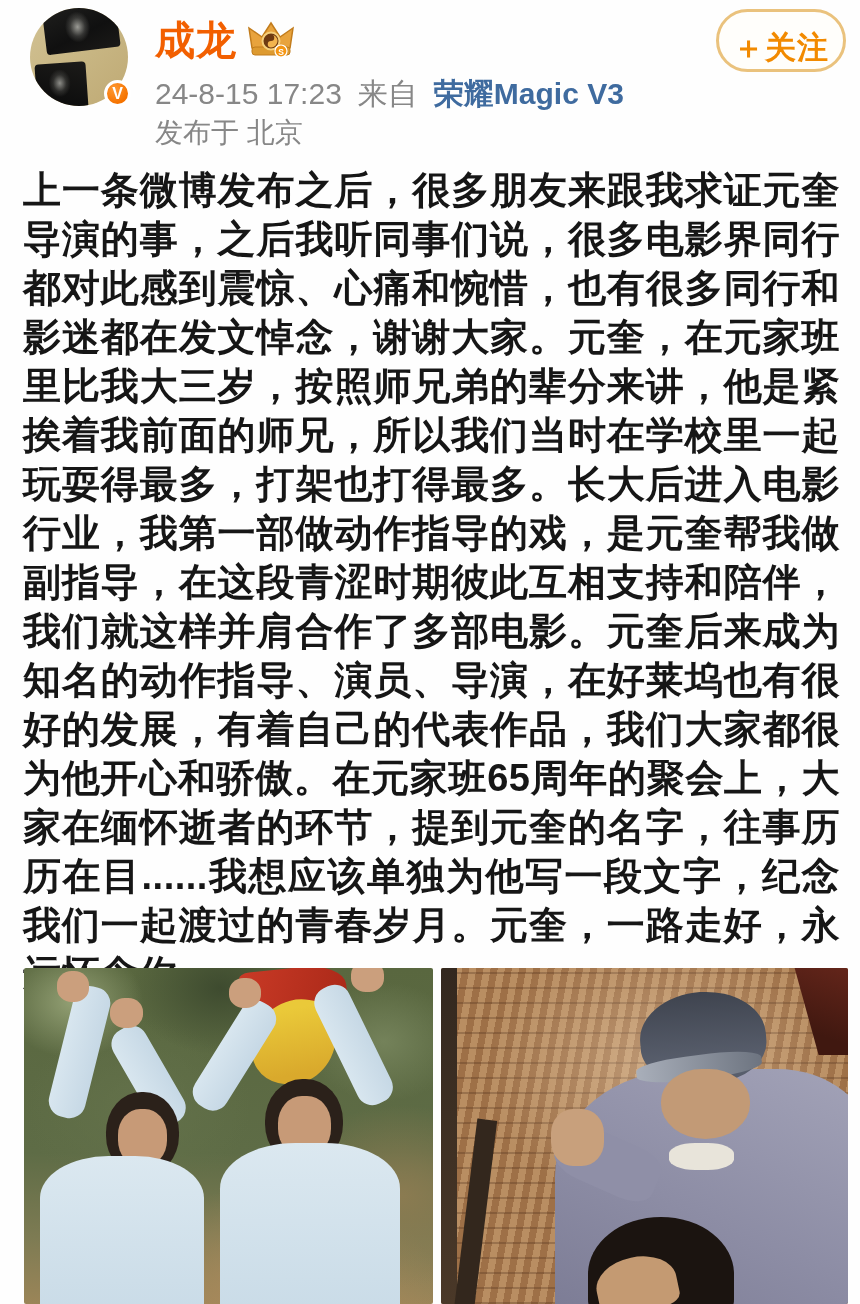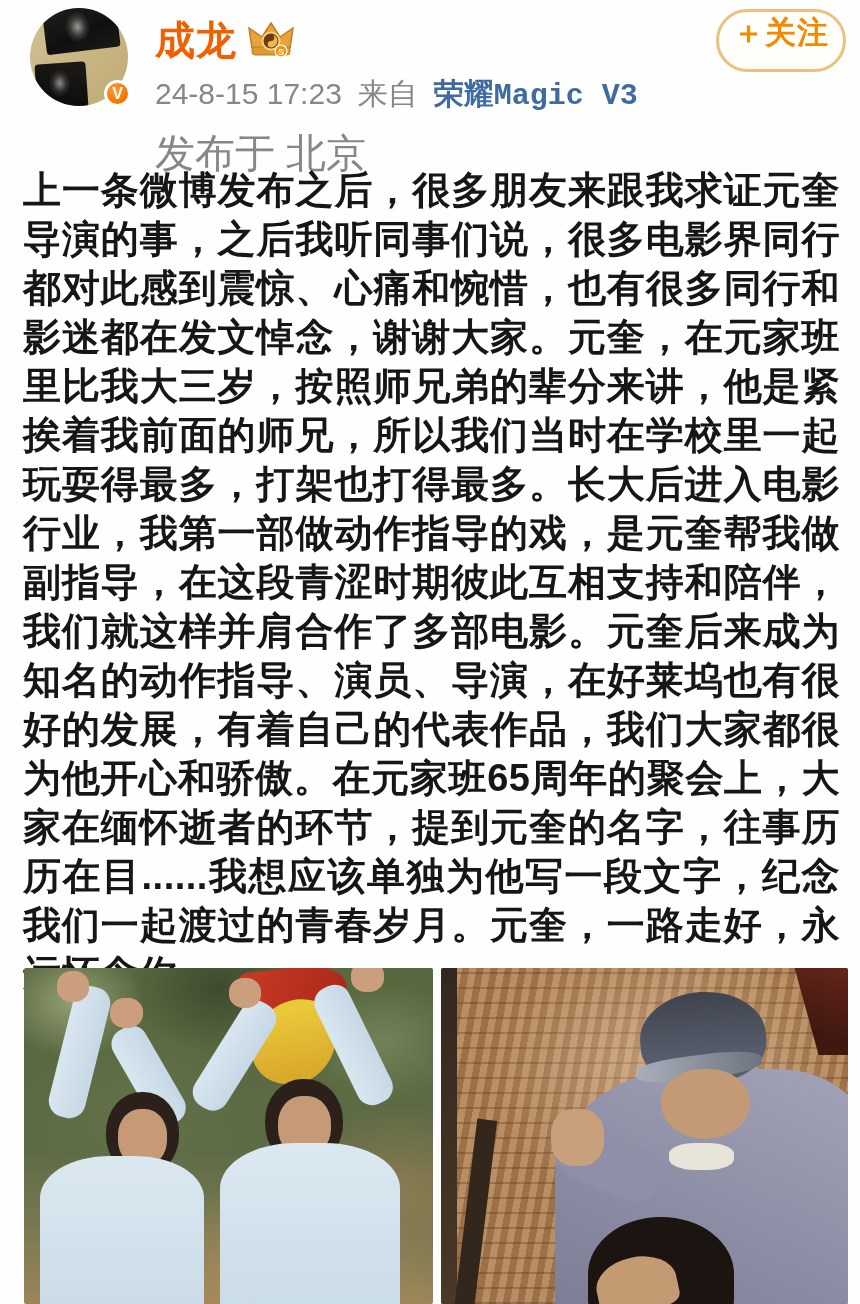--- a/index.html
+++ b/index.html
@@ -24,28 +24,28 @@
   .v-badge { position:absolute; right:-3px; bottom:-1px; width:27px; height:27px; border-radius:50%;
             background:radial-gradient(circle at 35% 30%,#ff9a33,#f57300 70%);
             border:3px solid #ffffff; color:#fff; font-weight:bold; font-size:16px;
             display:flex; align-items:center; justify-content:center; }
 
   .name-row { position:absolute; left:155px; top:13px; display:flex; align-items:center; gap:10px; }
   .username { font-size:40px; font-weight:bold; color:#f25f00; letter-spacing:1px; }
   .vip-badge { width:48px; height:40px; display:inline-block; }
 
   .meta-row-1 { position:absolute; left:155px; top:74px; font-size:30px; color:#878787; display:flex; gap:16px; align-items:baseline;text-align:right; }
-  .source-link { color:#3f6b9f; font-weight:bold;font-family:Liberation Mono, monospace; }
-  .meta-row-2 { position:absolute; left:155px; top:114px; font-size:40px; color:#878787;margin-top:12px; }
+  .source-link { color:#3f6b9f; font-weight:bold; }
+  .meta-row-2 { position:absolute; left:155px; top:114px; font-size:28px; color:#878787; }
 
   .follow-btn { position:absolute; left:716px; top:9px; width:130px; height:63px;
             border-radius:32px; border:3px solid #eac27d;
             background:#fffefb; color:#f28a00; font-size:31px; font-weight:bold;
             font-family:"Liberation Sans",sans-serif; cursor:pointer;
-            display:flex; align-items:flex-start; justify-content:center; letter-spacing:1px; }
+            display:flex; align-items:flex-end; justify-content:center; letter-spacing:1px; }
 
   
   .post-text { position:absolute; left:23px; top:166px; width:817px;
             font-size:38px; line-height:49px; font-weight:bold; color:#161616;
             text-align:justify; letter-spacing:0.5px; }
 
   
   .image-grid { position:absolute; left:24px; top:968px; width:824px; height:336px;
             display:flex; gap:8px; }
   .photo { position:relative; overflow:hidden; height:336px; border-radius:2px; }

